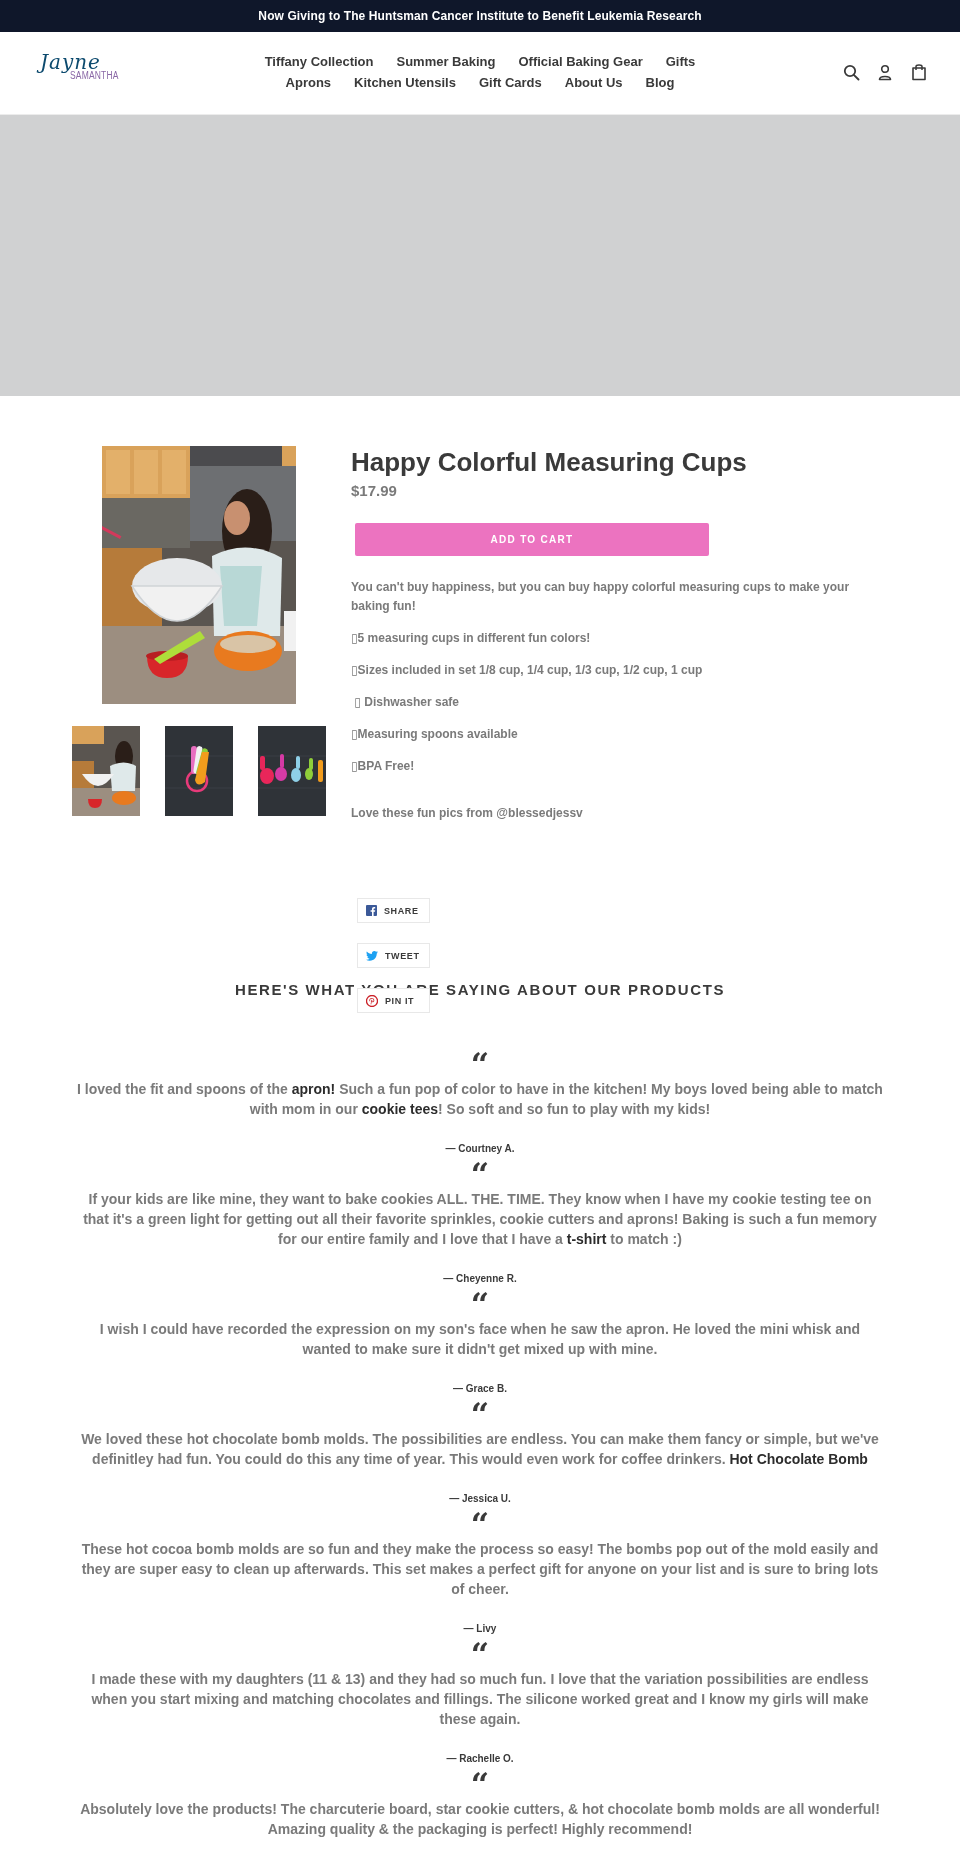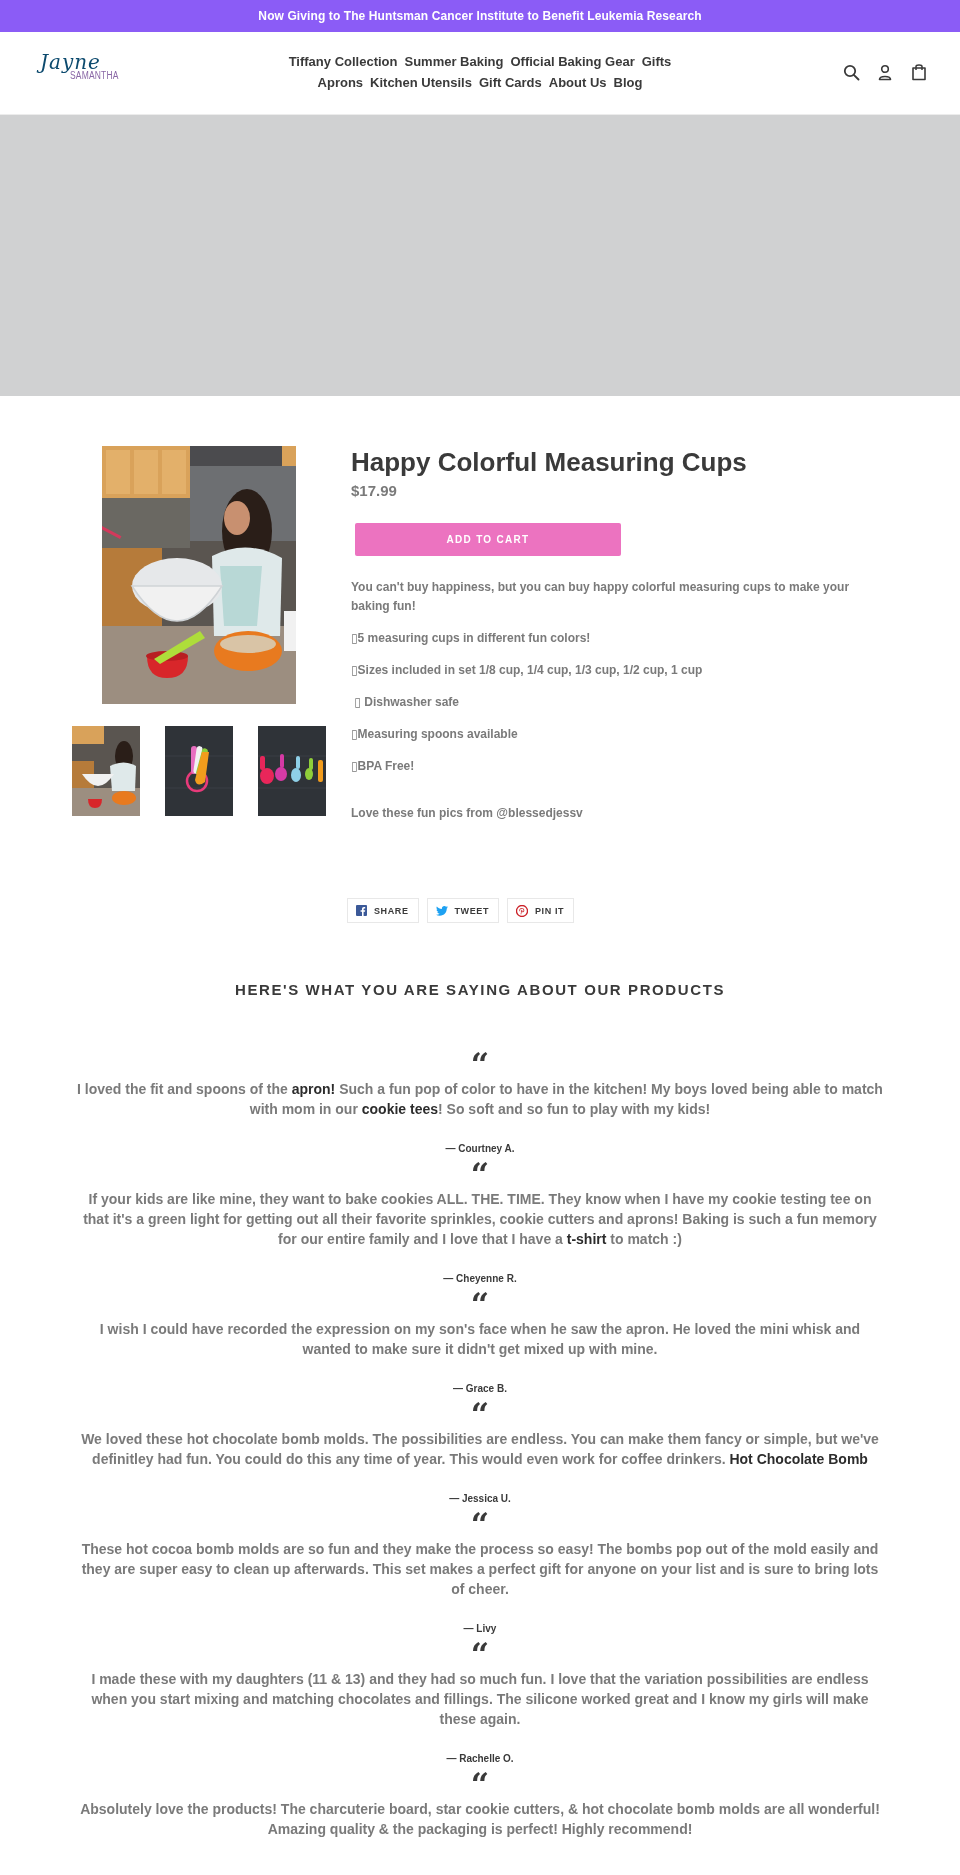--- a/index.html
+++ b/index.html
@@ -5,21 +5,21 @@
   * { box-sizing: border-box; margin: 0; padding: 0; }
   body {
     width: 960px;
     background: #ffffff;
     font-family: "Liberation Sans", "DejaVu Sans", sans-serif;
     color: #3a3a3a;
     overflow-x: hidden;
   }
   .announcement {
     height: 32px;
-    background: #8b5cf6;
+    background: #0f172a;
     color: #ffffff;
     font-size: 12px;
     font-weight: bold;
     display: flex;
     align-items: center;
     justify-content: center;
     letter-spacing: 0.1px;
   }
   .header {
     height: 83px;
@@ -59,21 +59,21 @@
   .nav {
     position: absolute;
     left: 0;
     right: 0;
     top: 22px;
     display: flex;
     flex-direction: column;
     align-items: center;
     gap: 6px;
   }
-  .nav-row { display: flex; gap: 7px; }
+  .nav-row { display: flex; gap: 23px; }
   .nav a {
     font-size: 13px;
     font-weight: bold;
     color: #3a3a3a;
     text-decoration: none;
   }
   .header-icons {
     position: absolute;
     right: 32px;
     top: 30px;
@@ -123,21 +123,21 @@
   .price {
     font-size: 15px;
     color: #7a7a7a;
     margin-top: 4px;
     font-weight: bold;
   }
   .add-to-cart {
     display: block;
     margin-top: 24px;
     margin-left: 4px;
-    width: 266px;
+    width: 354px;
     height: 33px;
     background: #ec73c0;
     color: #ffffff;
     border: none;
     border-radius: 2px;
     font-size: 10px;
     font-weight: bold;
     letter-spacing: 1.3px;
     font-family: "Liberation Sans", sans-serif;
   }
@@ -145,24 +145,25 @@
     margin-top: 22px;
     color: #7a7a7a;
     font-size: 12px;
     font-weight: bold;
     line-height: 19px;
   }
   .desc p { margin-bottom: 13px; }
   .desc p.gap { margin-top: 28px; }
   .share {
     position: absolute;
-    left: 347px;
+    left: 357px;
     top: 502px;
     display: flex;
-    gap: 8px;
+    gap: 20px;
+    flex-direction: column;
   }
   .share-btn {
     height: 25px;
     border: 1px solid #e8e8e8;
     display: flex;
     align-items: center;
     gap: 7px;
     padding: 0 9px 0 8px;
     font-size: 9px;
     font-weight: bold;

